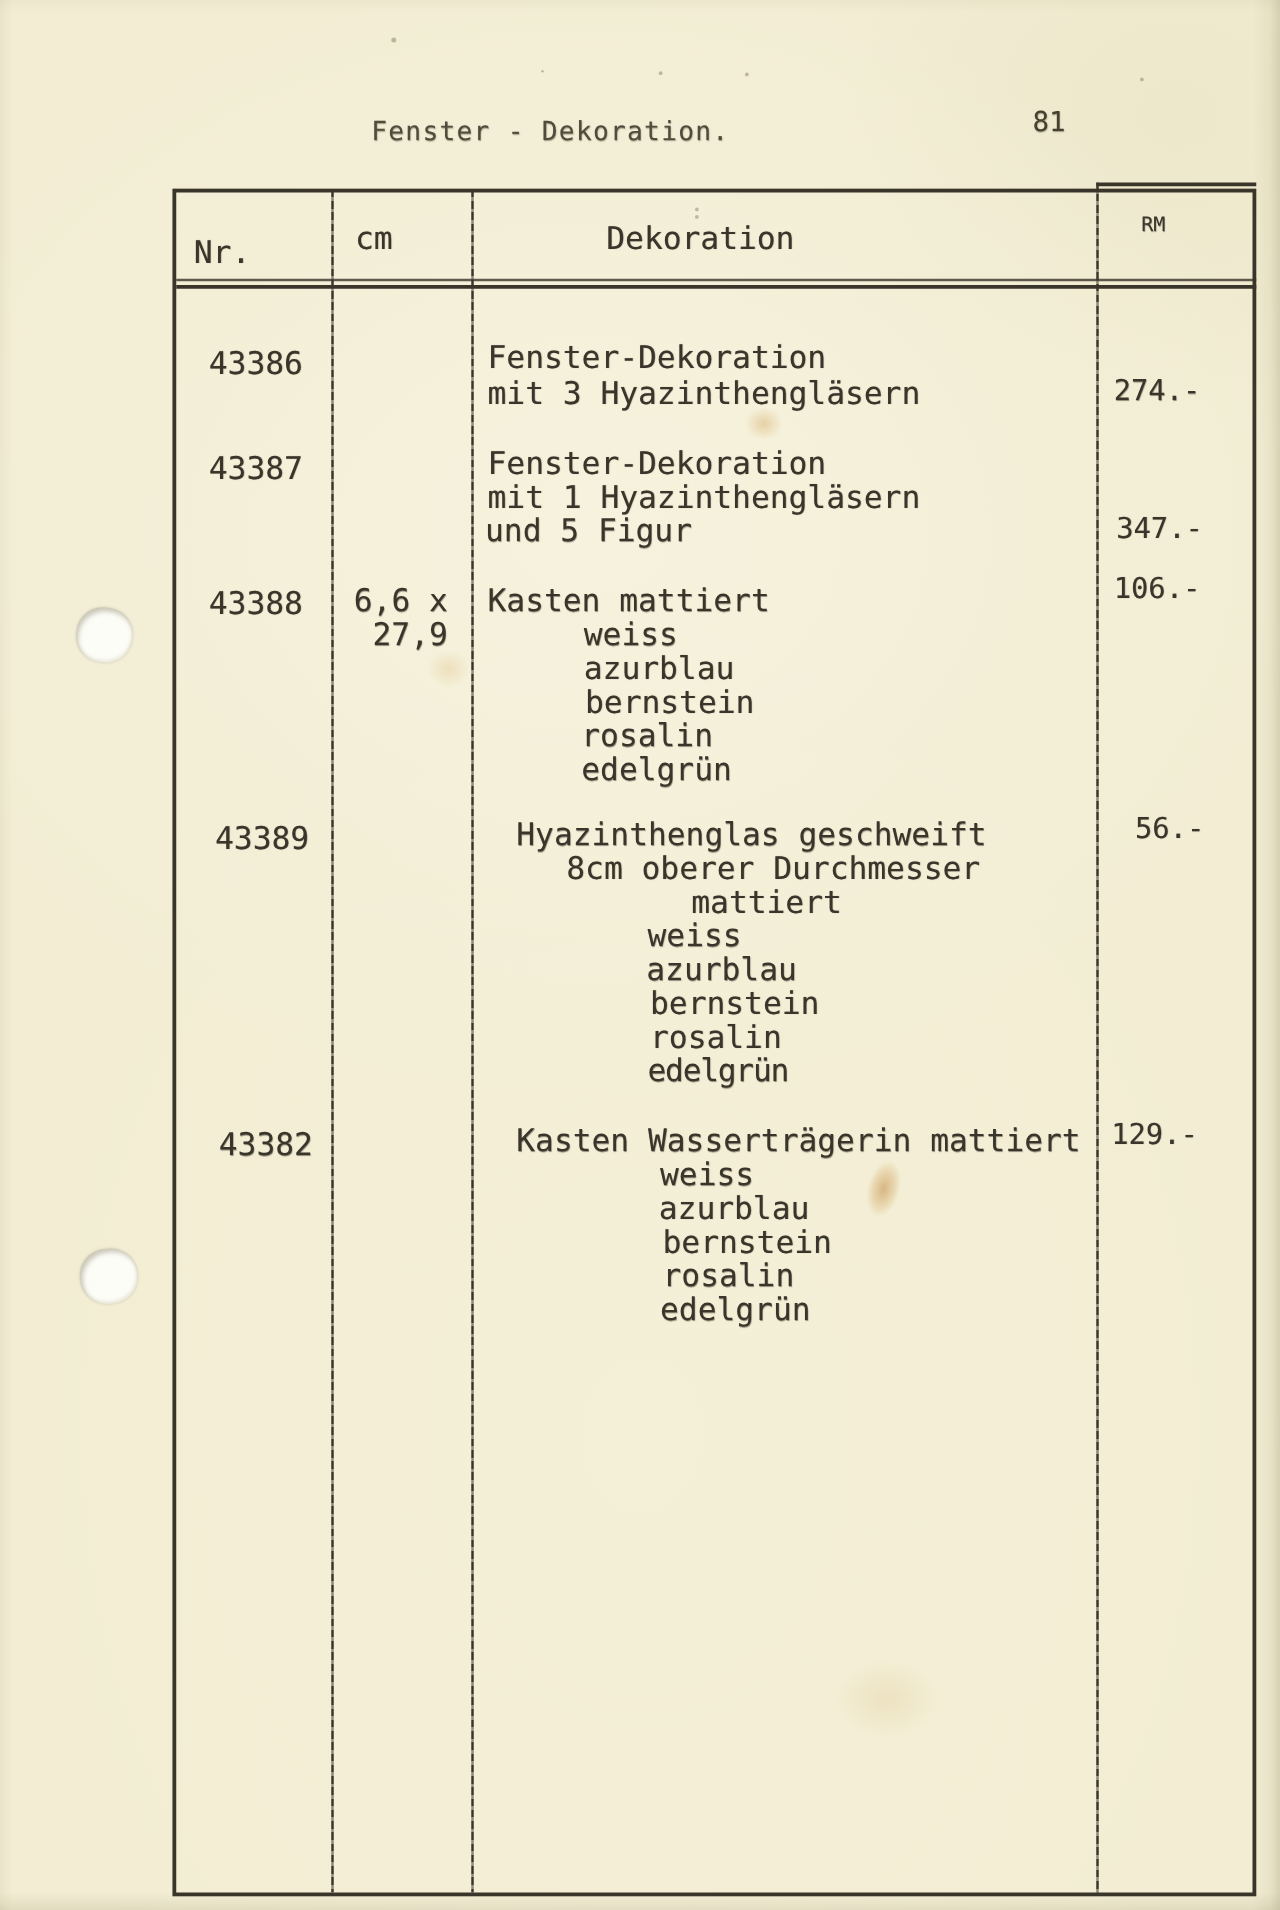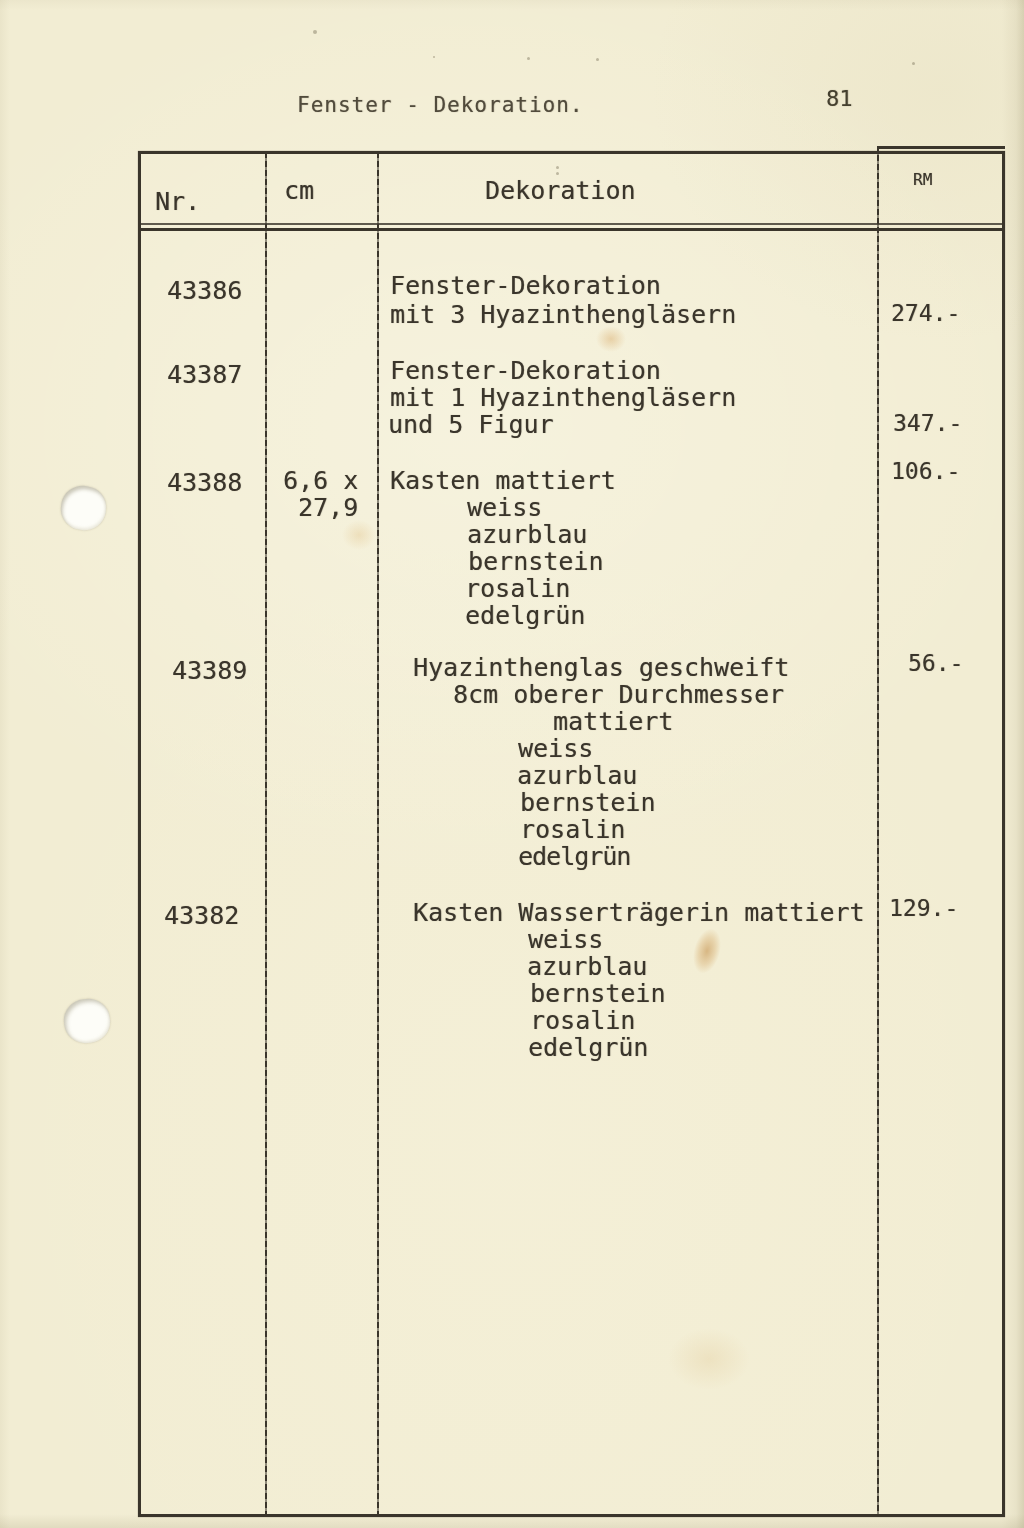--- a/index.html
+++ b/index.html
@@ -137,21 +137,21 @@
     <div class="t" style="left:553px;top:708px">mattiert</div>
     <div class="t" style="left:518px;top:735px">weiss</div>
     <div class="t" style="left:517px;top:762px">azurblau</div>
     <div class="t" style="left:520px;top:789px">bernstein</div>
     <div class="t" style="left:520px;top:816px">rosalin</div>
     <div class="t" style="left:518px;top:843px;letter-spacing:-1px">edelgrün</div>
     <div class="t price" style="left:908px;top:650px">56.-</div>
   </div>
 
   <div>
-    <div class="t" style="left:164px;top:902px">43382</div>
+    <div class="t" style="left:175px;top:902px">43382</div>
     <div class="t" style="left:413px;top:899px">Kasten Wasserträgerin mattiert</div>
     <div class="t" style="left:528px;top:926px">weiss</div>
     <div class="t" style="left:527px;top:953px">azurblau</div>
     <div class="t" style="left:530px;top:980px">bernstein</div>
     <div class="t" style="left:530px;top:1007px">rosalin</div>
     <div class="t" style="left:528px;top:1034px">edelgrün</div>
     <div class="t price" style="left:889px;top:895px">129.-</div>
   </div>
 
   <div class="hole hole-1"></div>

